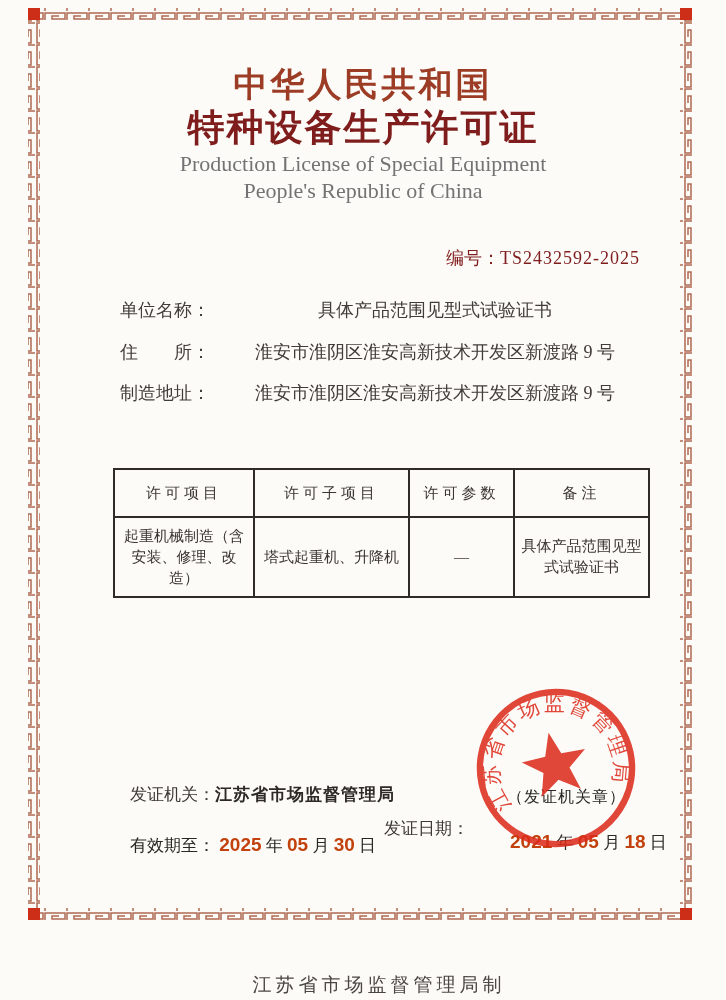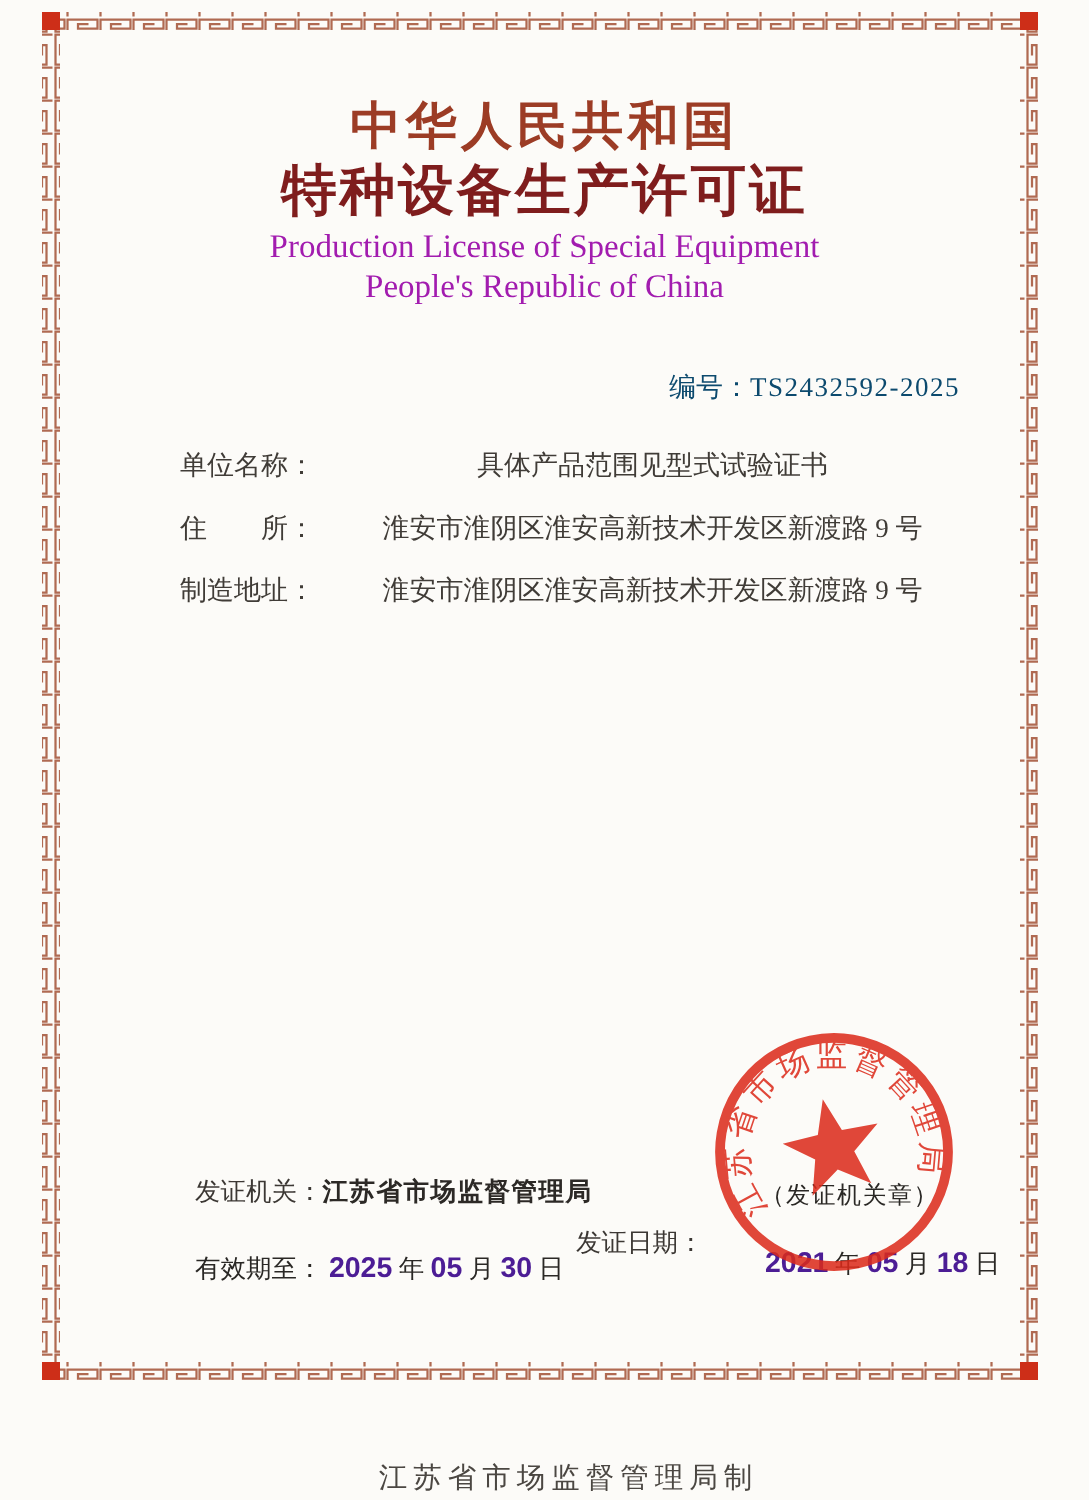--- a/index.html
+++ b/index.html
@@ -10,24 +10,24 @@
     overflow:hidden;
     font-family:"Liberation Serif", serif;
     color:#45413d;
   }
   .frame{position:absolute;left:0;top:0;pointer-events:none;}
 
   
   .title-block{position:absolute;left:0;top:64px;width:726px;text-align:center;}
   .t-zh1{font-size:34px;font-weight:bold;letter-spacing:3px;color:#9c3c25;line-height:42px;}
   .t-zh2{font-size:37px;font-weight:bold;letter-spacing:2px;color:#7f1d1d;line-height:44px;}
-  .t-en{font-size:22px;color:#a21caf;line-height:27px;}
+  .t-en{font-size:22px;color:#737373;line-height:27px;}
 
   
-  .number-line{position:absolute;top:246px;right:86px;font-size:18px;color:#0c4a6e;}
+  .number-line{position:absolute;top:246px;right:86px;font-size:18px;color:#7f1d1d;}
   .number-line .num{font-size:18px;letter-spacing:1px;}
 
   
   .field-row{position:absolute;left:118px;width:540px;display:flex;font-size:18px;color:#403c37;line-height:24px;text-align:center;}
   .field-label{flex:0 0 94px;white-space:pre;}
   .field-value{flex:1;}
   .approval-note{position:absolute;left:155px;top:419px;font-size:18px;color:#403c37;}
 
   
   table.lic{
@@ -43,21 +43,21 @@
   table.lic th{font-weight:normal;letter-spacing:4px;height:42px;}
   table.lic td{height:74px;line-height:21px;}
 
   
   .authority-row{position:absolute;left:130px;top:783px;font-size:17px;color:#3c3834;}
   .authority-row b{font-size:17px;color:#2c2926;letter-spacing:1px;}
   .valid-row{position:absolute;left:130px;top:834px;font-size:17px;color:#3c3834;}
   .issue-label{position:absolute;left:384px;top:817px;font-size:17px;color:#3c3834;}
   .issue-date{position:absolute;left:510px;top:831px;}
   .date-str{font-size:17px;color:#2a2825;}
-  .date-str .dnum{font-family:"Liberation Sans", sans-serif;font-weight:bold;font-size:19px;color:#4c1d95;}
+  .date-str .dnum{font-family:"Liberation Sans", sans-serif;font-weight:bold;font-size:19px;color:#c2410c;}
   .seal-note{position:absolute;left:507px;top:787px;font-size:16px;color:#2a2825;letter-spacing:1px;}
 
   .made-by{position:absolute;left:16px;top:936px;width:726px;text-align:center;
     font-size:19px;letter-spacing:4px;color:#4b4742;margin-top:36px;}
 
   .seal-svg{position:absolute;left:0;top:0;pointer-events:none;}
 </style>
 </head>
 <body>
 
@@ -99,20 +99,44 @@
   </div>
   <div class="field-row" style="top:340px">
     <span class="field-label">住　　所：</span>
     <span class="field-value">淮安市淮阴区淮安高新技术开发区新渡路 9 号</span>
   </div>
   <div class="field-row" style="top:381px">
     <span class="field-label">制造地址：</span>
     <span class="field-value">淮安市淮阴区淮安高新技术开发区新渡路 9 号</span>
   </div>
 
+  <table class="lic">
+    <colgroup>
+        <col style="width:140px">
+        <col style="width:155px">
+        <col style="width:105px">
+        <col style="width:135px">
+      </colgroup>
+    <thead>
+      <tr>
+        <th>许可项目</th>
+        <th>许可子项目</th>
+        <th>许可参数</th>
+        <th>备注</th>
+      </tr>
+    </thead>
+    <tbody>
+      <tr>
+        <td>起重机械制造（含安装、修理、改造）</td>
+        <td>塔式起重机、升降机</td>
+        <td>—</td>
+        <td>具体产品范围见型式试验证书</td>
+      </tr>
+    </tbody>
+  </table>
 
   <div class="authority-row">
     <span>发证机关：</span><b>江苏省市场监督管理局</b>
   </div>
 
   <div class="valid-row date-str">
     <span>有效期至：</span>
     <span class="dnum">2025</span>
     <span>年</span>
     <span class="dnum">05</span>

